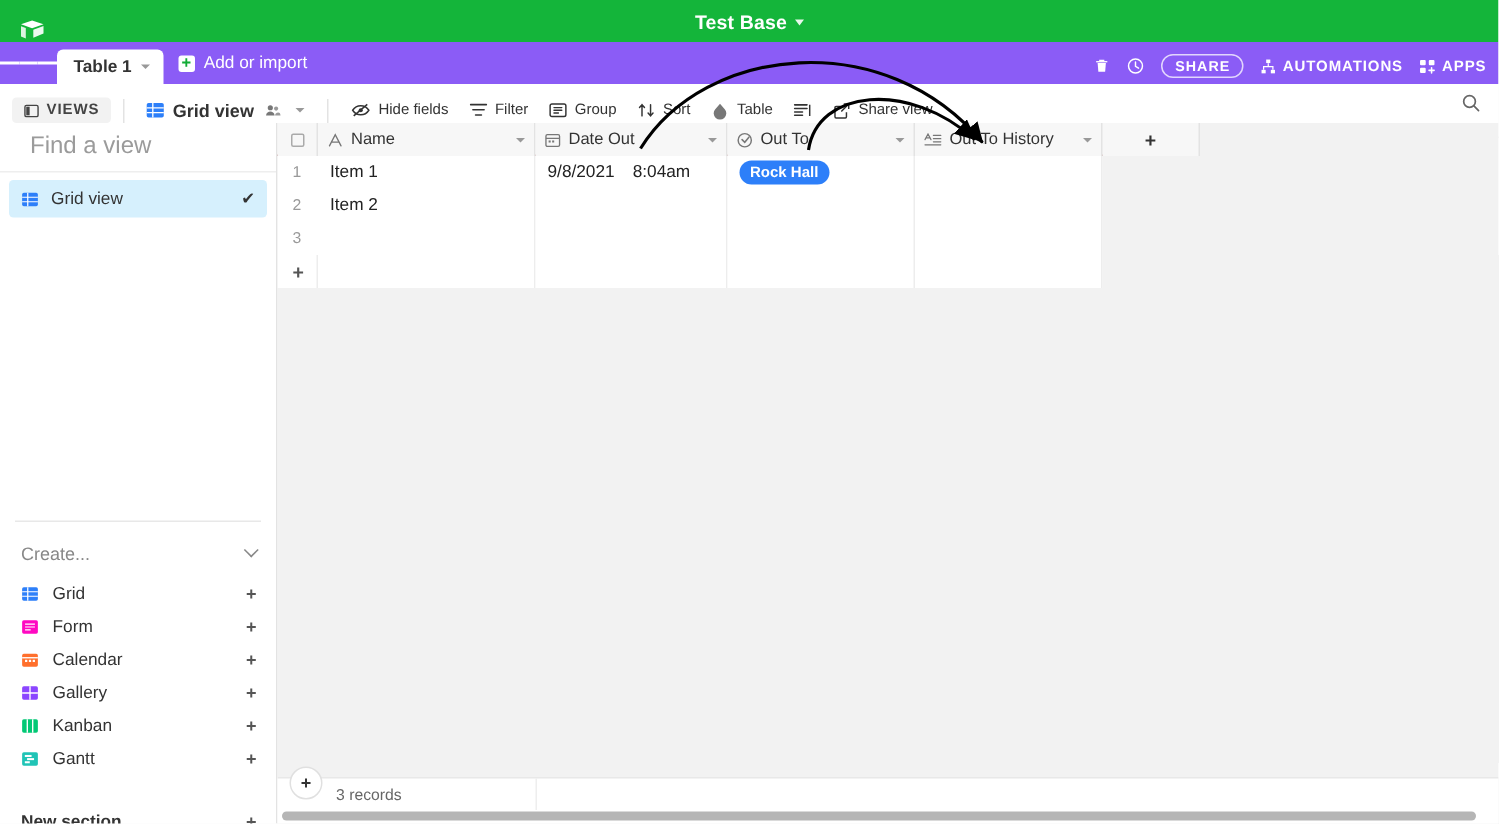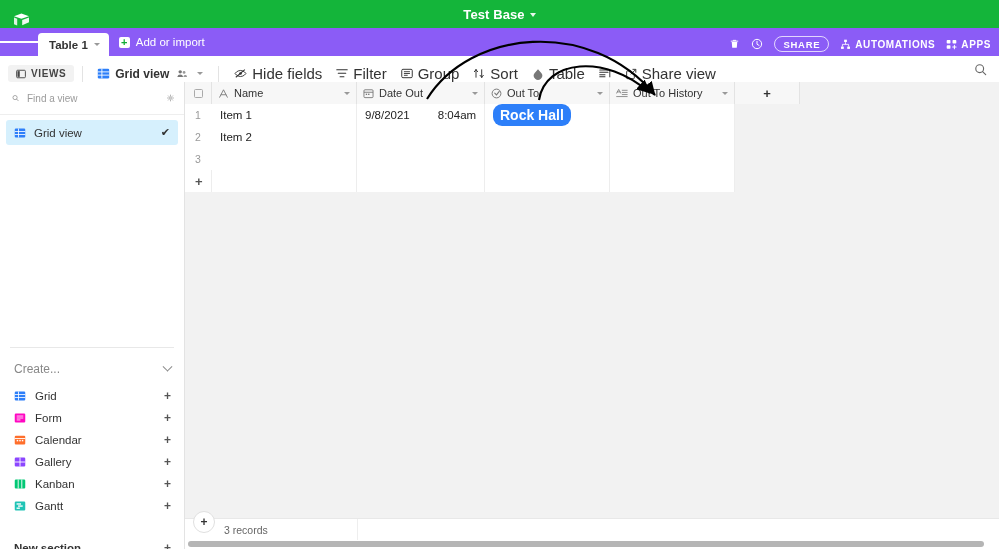--- a/index.html
+++ b/index.html
@@ -108,36 +108,36 @@
     display: flex; align-items: center; padding-left: 8px;
   }
   .views-btn {
     display: flex; align-items: center; gap: 5px;
     background: #f2f2f2; border-radius: 3px; padding: 3px 8px;
     font-size: 10px; font-weight: bold; color: #444; letter-spacing: .6px;
   }
   .toolbar-sep { width: 1px; height: 16px; background: #e3e3e3; margin: 0 8px; }
   .tool-item {
     display: flex; align-items: center; gap: 5px;
-    font-size: 15px; color: #333; padding: 0 7px; height: 22px; white-space: nowrap;
+    font-size: 10px; color: #333; padding: 0 7px; height: 22px; white-space: nowrap;
   }
   .gridview-item { font-weight: bold; font-size: 12px; padding-left: 6px; }
   .search-right { position: absolute; right: 12px; top: 6px; }
 
   
   .sidebar {
     position: absolute; left: 0; top: 82px; width: 185px; height: 467px;
     background: #fff; border-right: 1px solid #e3e3e3;
   }
   .find-view {
     display: flex; align-items: center; height: 33px;
     padding: 0 10px 0 12px; border-bottom: 1px solid #eee; gap: 8px;
   }
   .find-view input {
-    flex: 1; border: none; outline: none; font-size: 10px; color: #333;
+    flex: 1; border: none; outline: none; font-size: 16px; color: #333;
     font-family: "Liberation Sans", sans-serif; background: transparent;
   }
   .find-view input::placeholder { color: #9b9b9b; }
   .view-row {
     display: flex; align-items: center; gap: 8px; height: 25px;
     margin: 5px 6px 0 6px; padding: 0 8px; border-radius: 3px;
     font-size: 11.5px; color: #333;
   }
   .view-row.active { background: #d6f0fd; }
   .view-check { margin-left: auto; color: #333; font-size: 11px; }
@@ -192,23 +192,23 @@
     border-right: 1px solid #ededed; background: #fff;
     font-size: 11.5px; color: #222; overflow: hidden; white-space: nowrap;
   }
   .cell.rownum {
     justify-content: flex-start; padding-left: 10px; color: #999; font-size: 10.5px;
     border-right: none;
   }
   .cell.addrow { color: #555; font-size: 13px; font-weight: bold; padding-left: 10px; }
   .pill {
     background: #2d7ff9; color: #fff; border-radius: 9px;
-    padding: 1.5px 7px; font-size: 14px; font-weight: bold; line-height: 1.3;
-  }
-  .date-cell { display: flex; align-items: center; gap: 28px; }
+    padding: 1.5px 7px; font-size: 10px; font-weight: bold; line-height: 1.3;
+  }
+  .date-cell { display: flex; align-items: center; gap: 12px; }
 
   
   .footer {
     position: absolute; left: 185px; bottom: 9px; width: 814px; height: 22px;
     background: #fff; border-top: 1px solid #e8e8e8; display: flex; align-items: center;
   }
   .addrec-circle {
     position: absolute; left: 8px; top: -8px; width: 22px; height: 22px;
     border-radius: 50%; background: #fff; border: 1px solid #e0e0e0;
     display: flex; align-items: center; justify-content: center;

